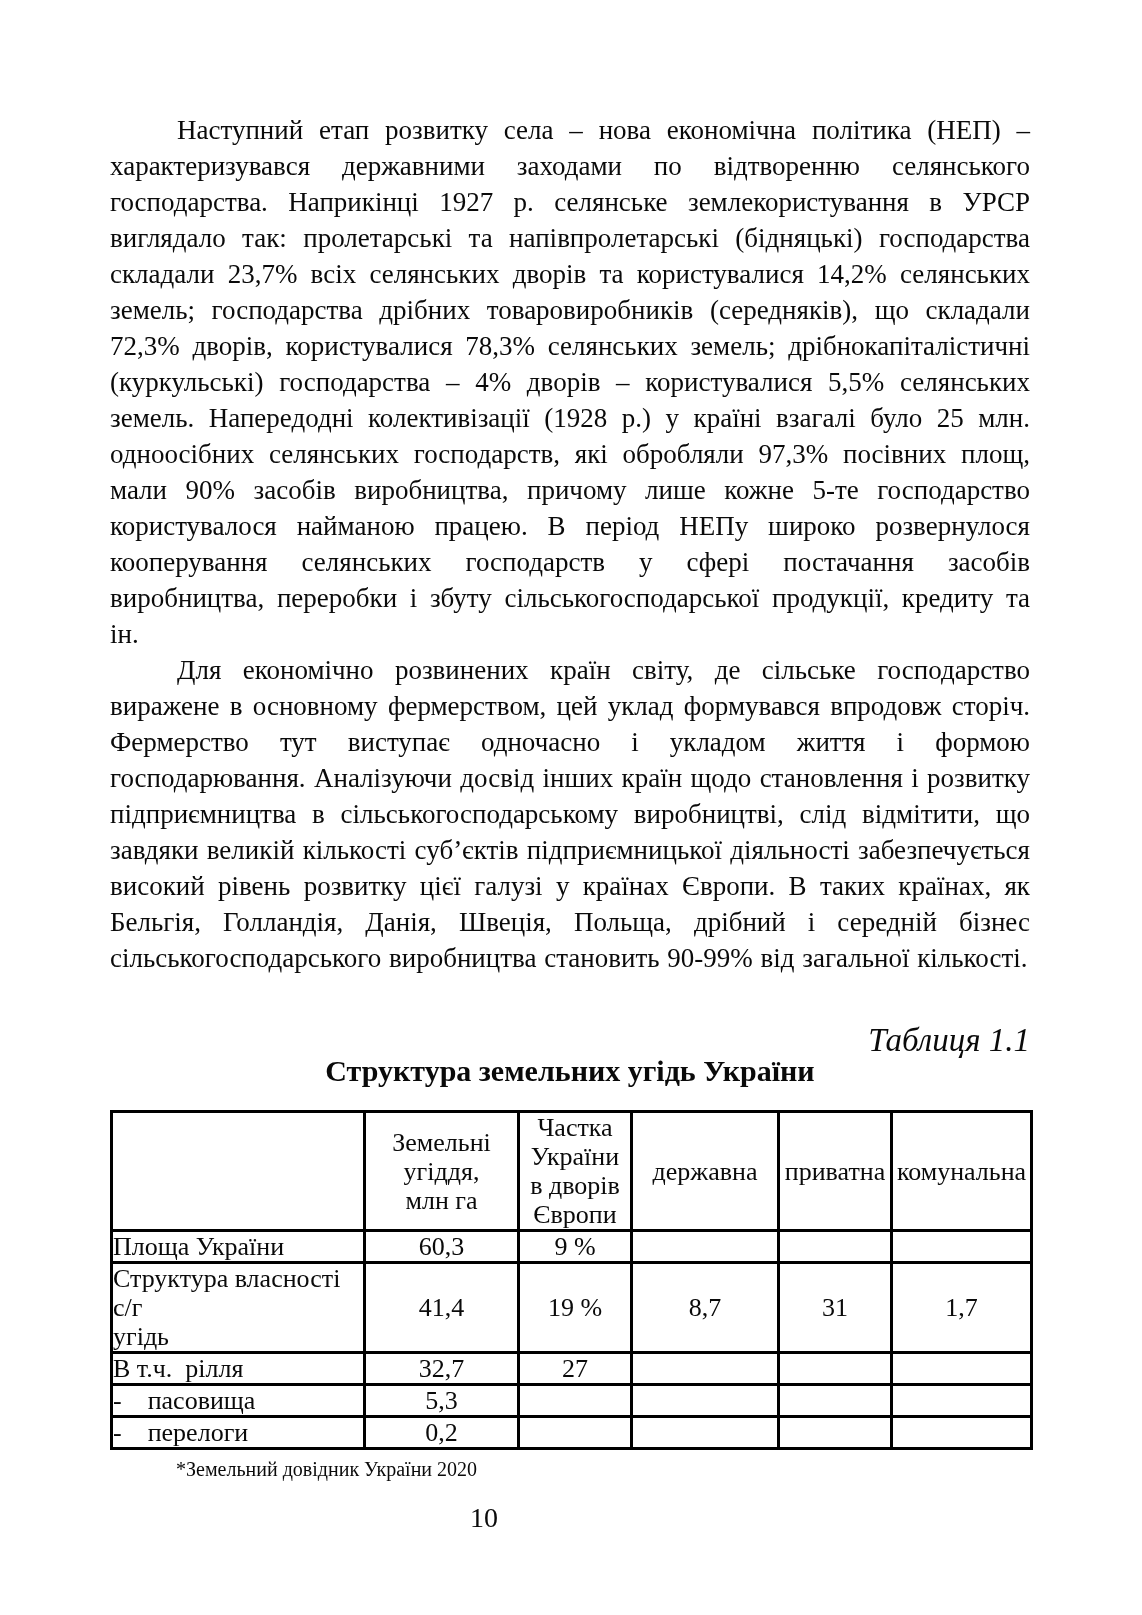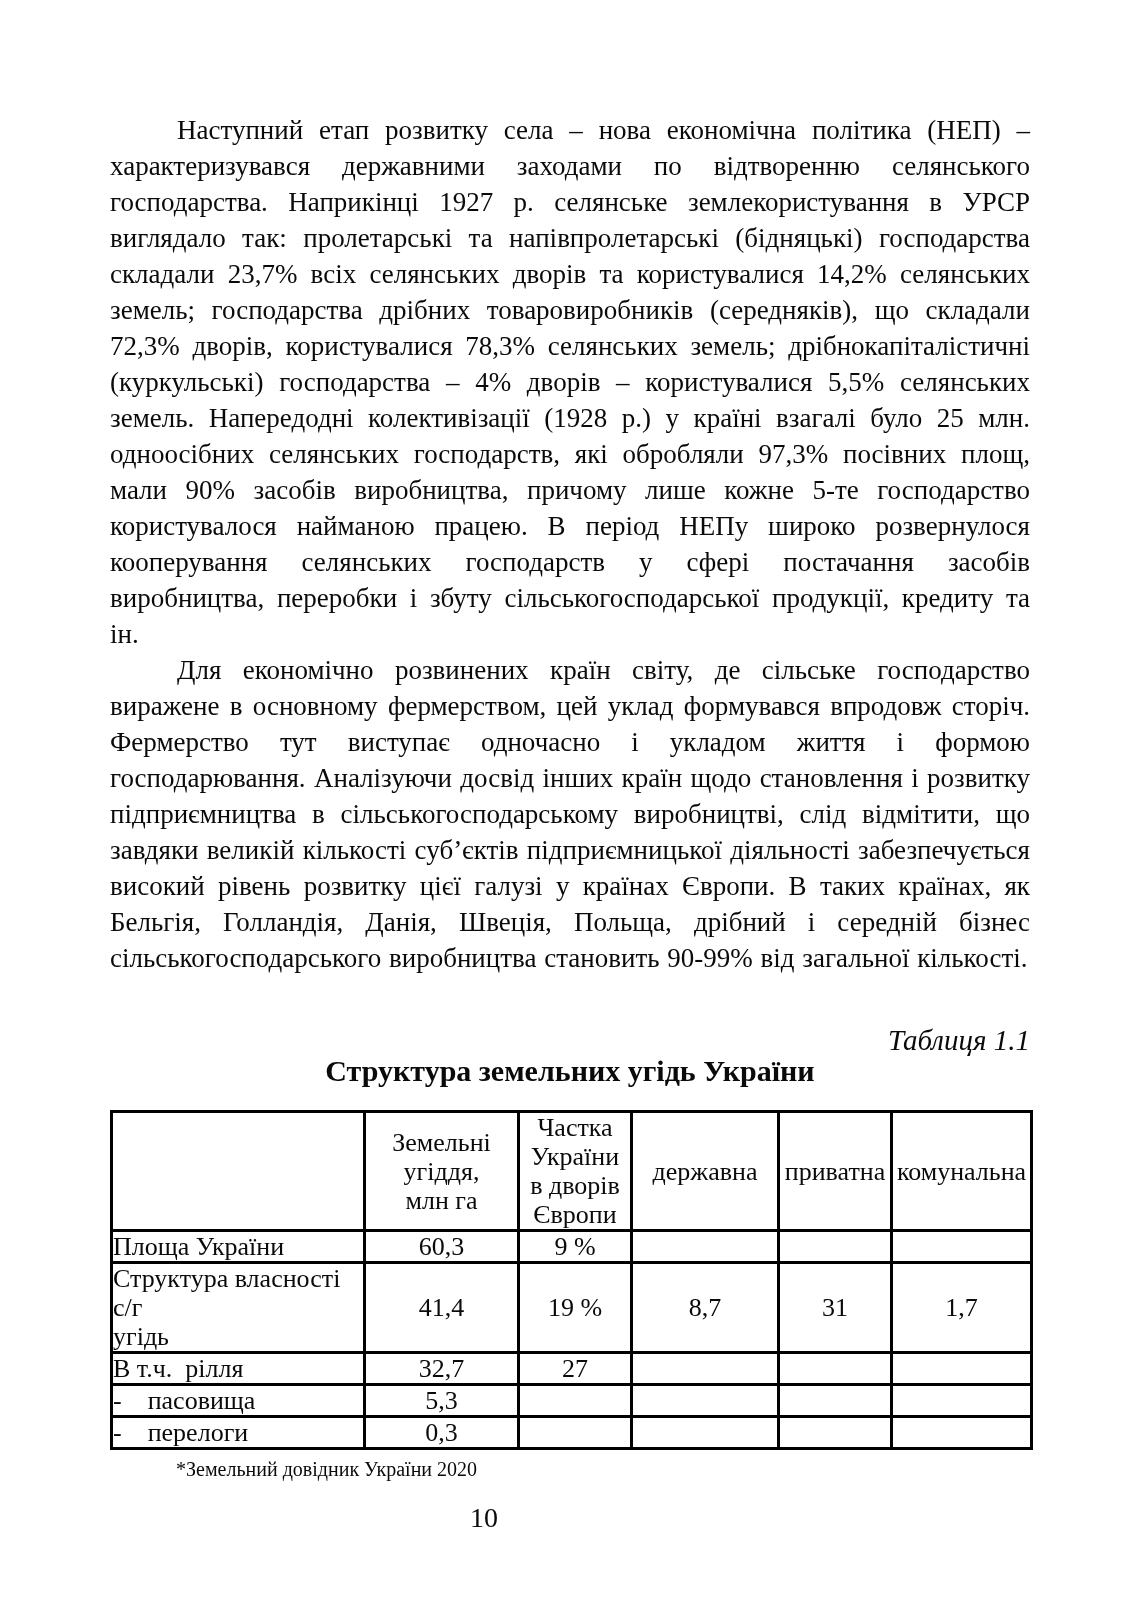--- a/index.html
+++ b/index.html
@@ -27,21 +27,21 @@
     line-height: 36px;
     word-spacing: 1px;
   }
   .table-label {
     position: absolute;
     left: 110px;
     top: 1024px;
     width: 920px;
     text-align: right;
     font-style: italic;
-    font-size: 29px;
+    font-size: 33px;
     line-height: 32px;
   }
   .table-title {
     position: absolute;
     left: 110px;
     top: 1054px;
     width: 920px;
     text-align: center;
     font-weight: bold;
     font-size: 30px;
@@ -165,21 +165,21 @@
       <tr class="r-past">
         <td class="lbl">-&nbsp;&nbsp;&nbsp;&nbsp;пасовища</td>
         <td class="num">5,3</td>
         <td class="num"></td>
         <td class="num"></td>
         <td class="num"></td>
         <td class="num"></td>
       </tr>
       <tr class="r-fall">
         <td class="lbl">-&nbsp;&nbsp;&nbsp;&nbsp;перелоги</td>
-        <td class="num">0,3</td>
+        <td class="num">0,2</td>
         <td class="num"></td>
         <td class="num"></td>
         <td class="num"></td>
         <td class="num"></td>
       </tr>
     </tbody>
   </table>
 
   <div class="footnote">*Земельний довідник України 2020</div>
 

